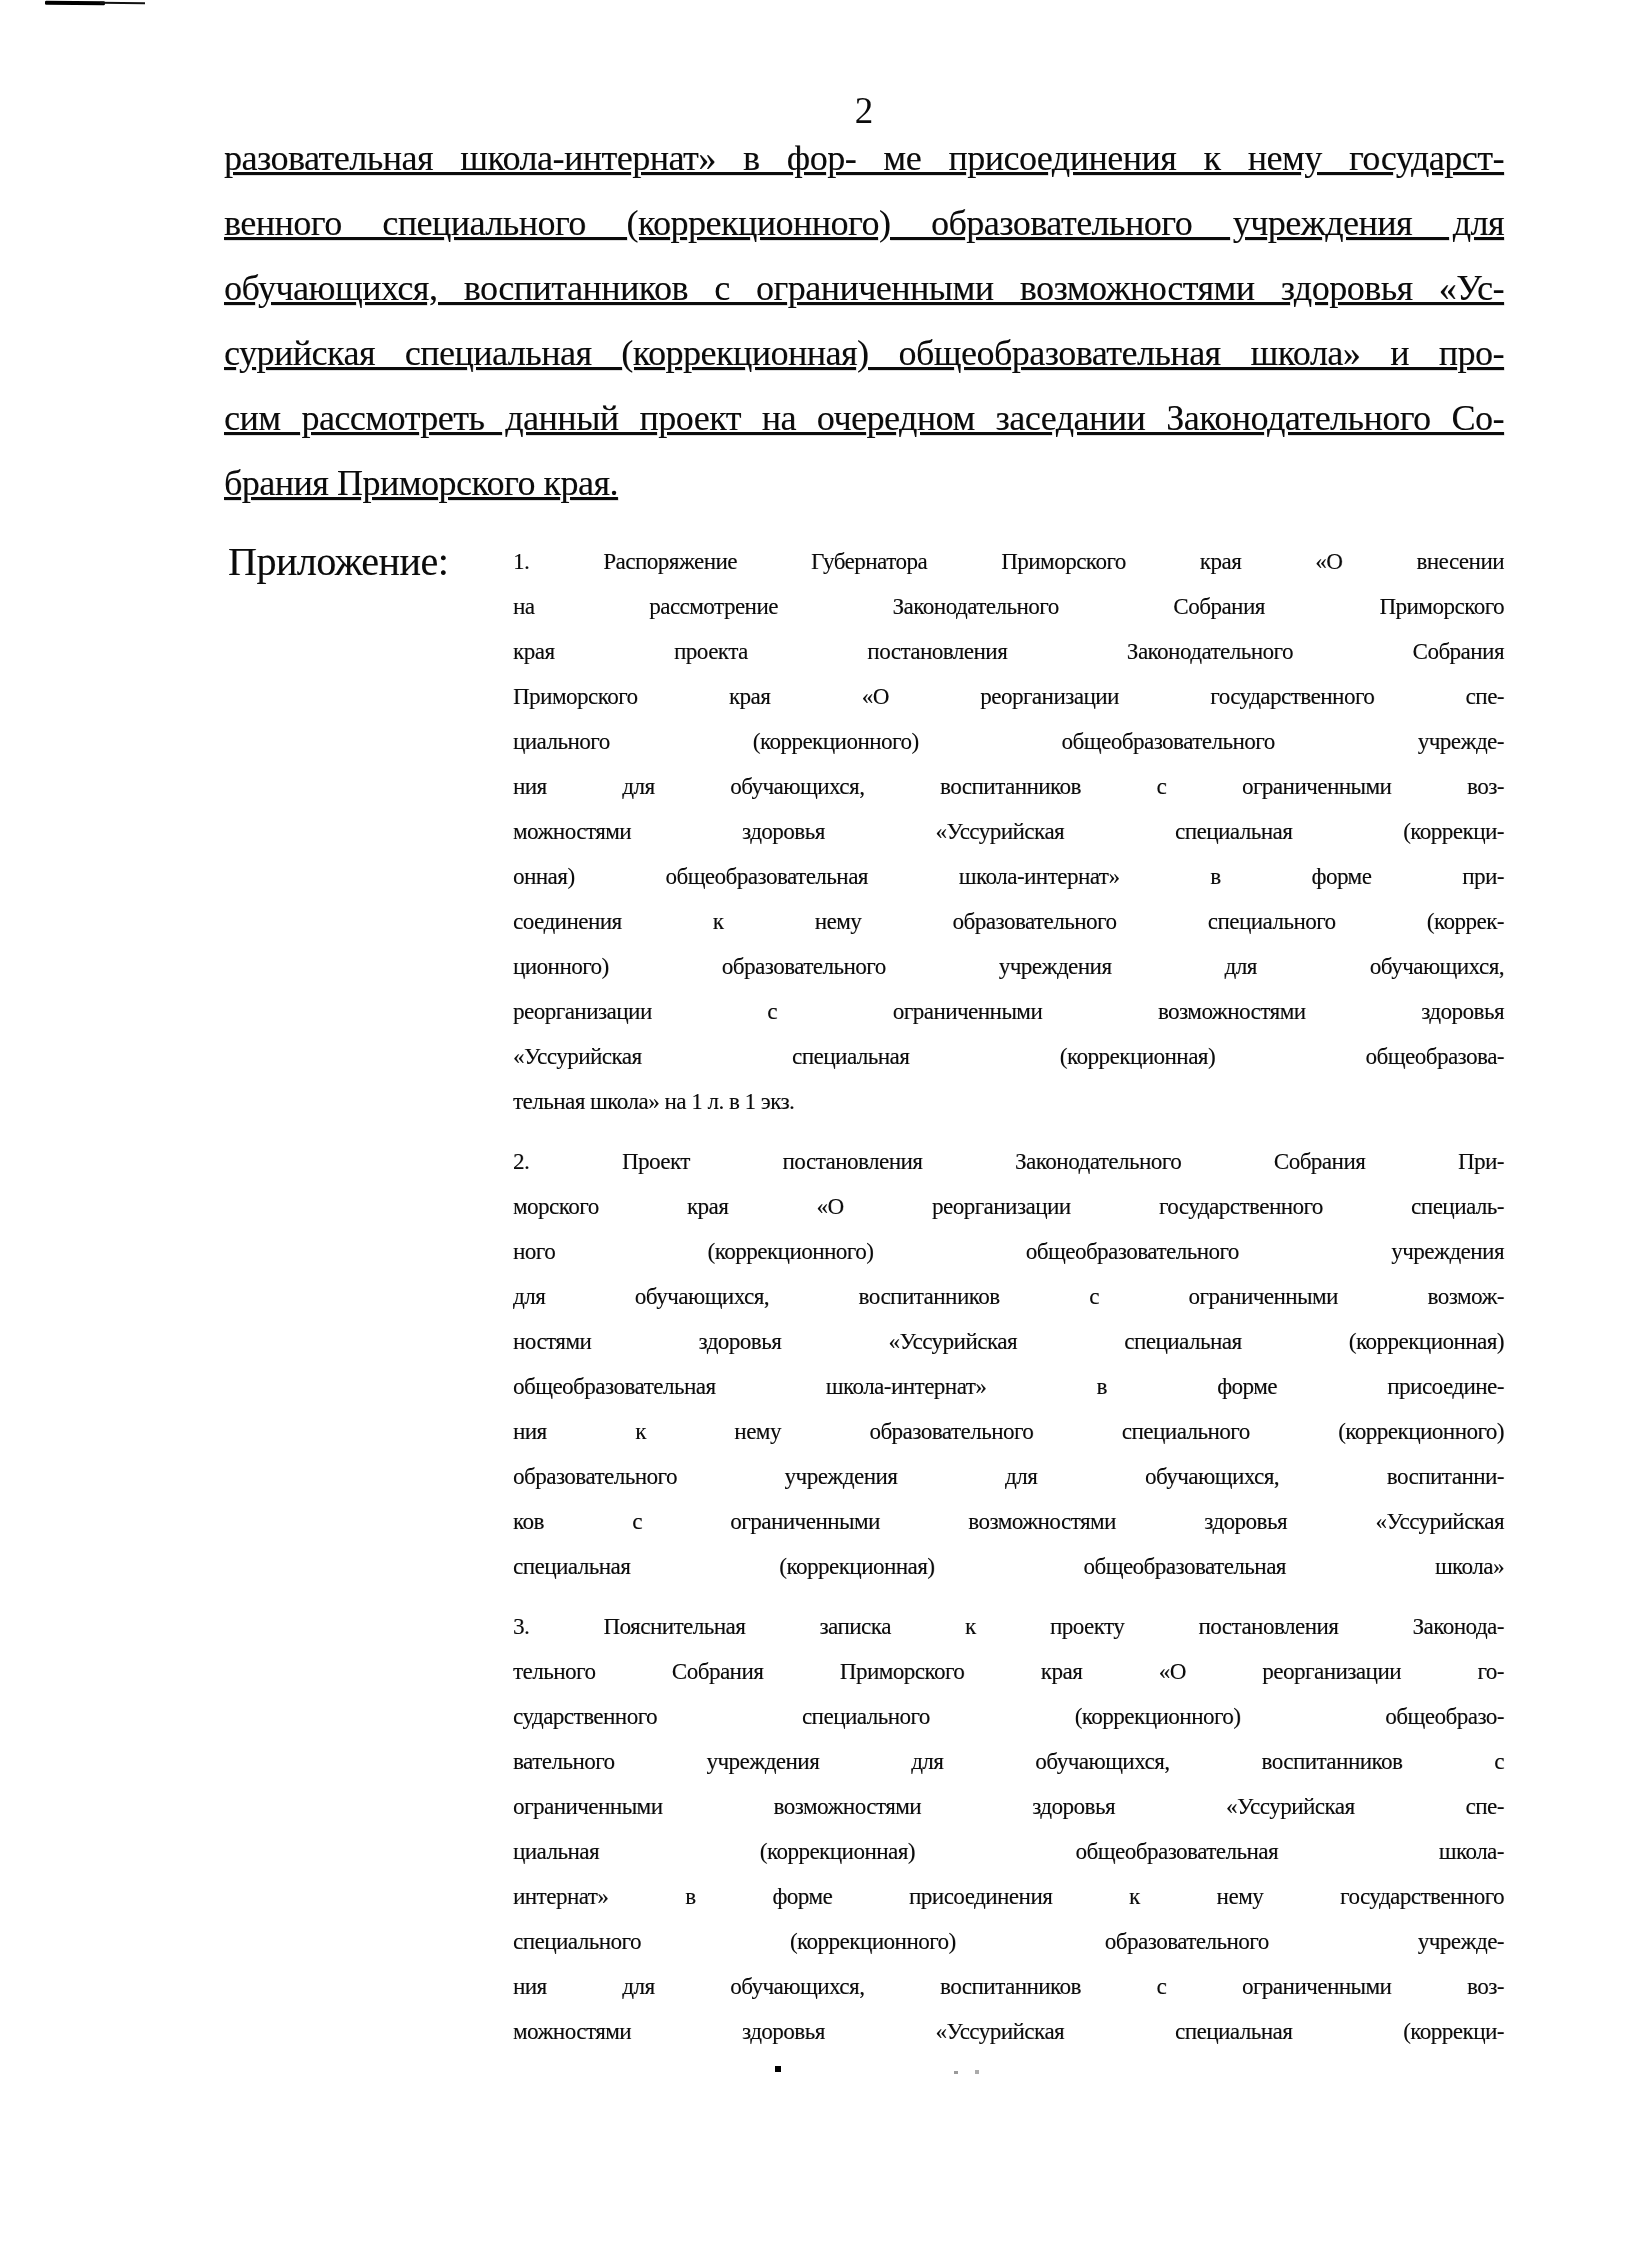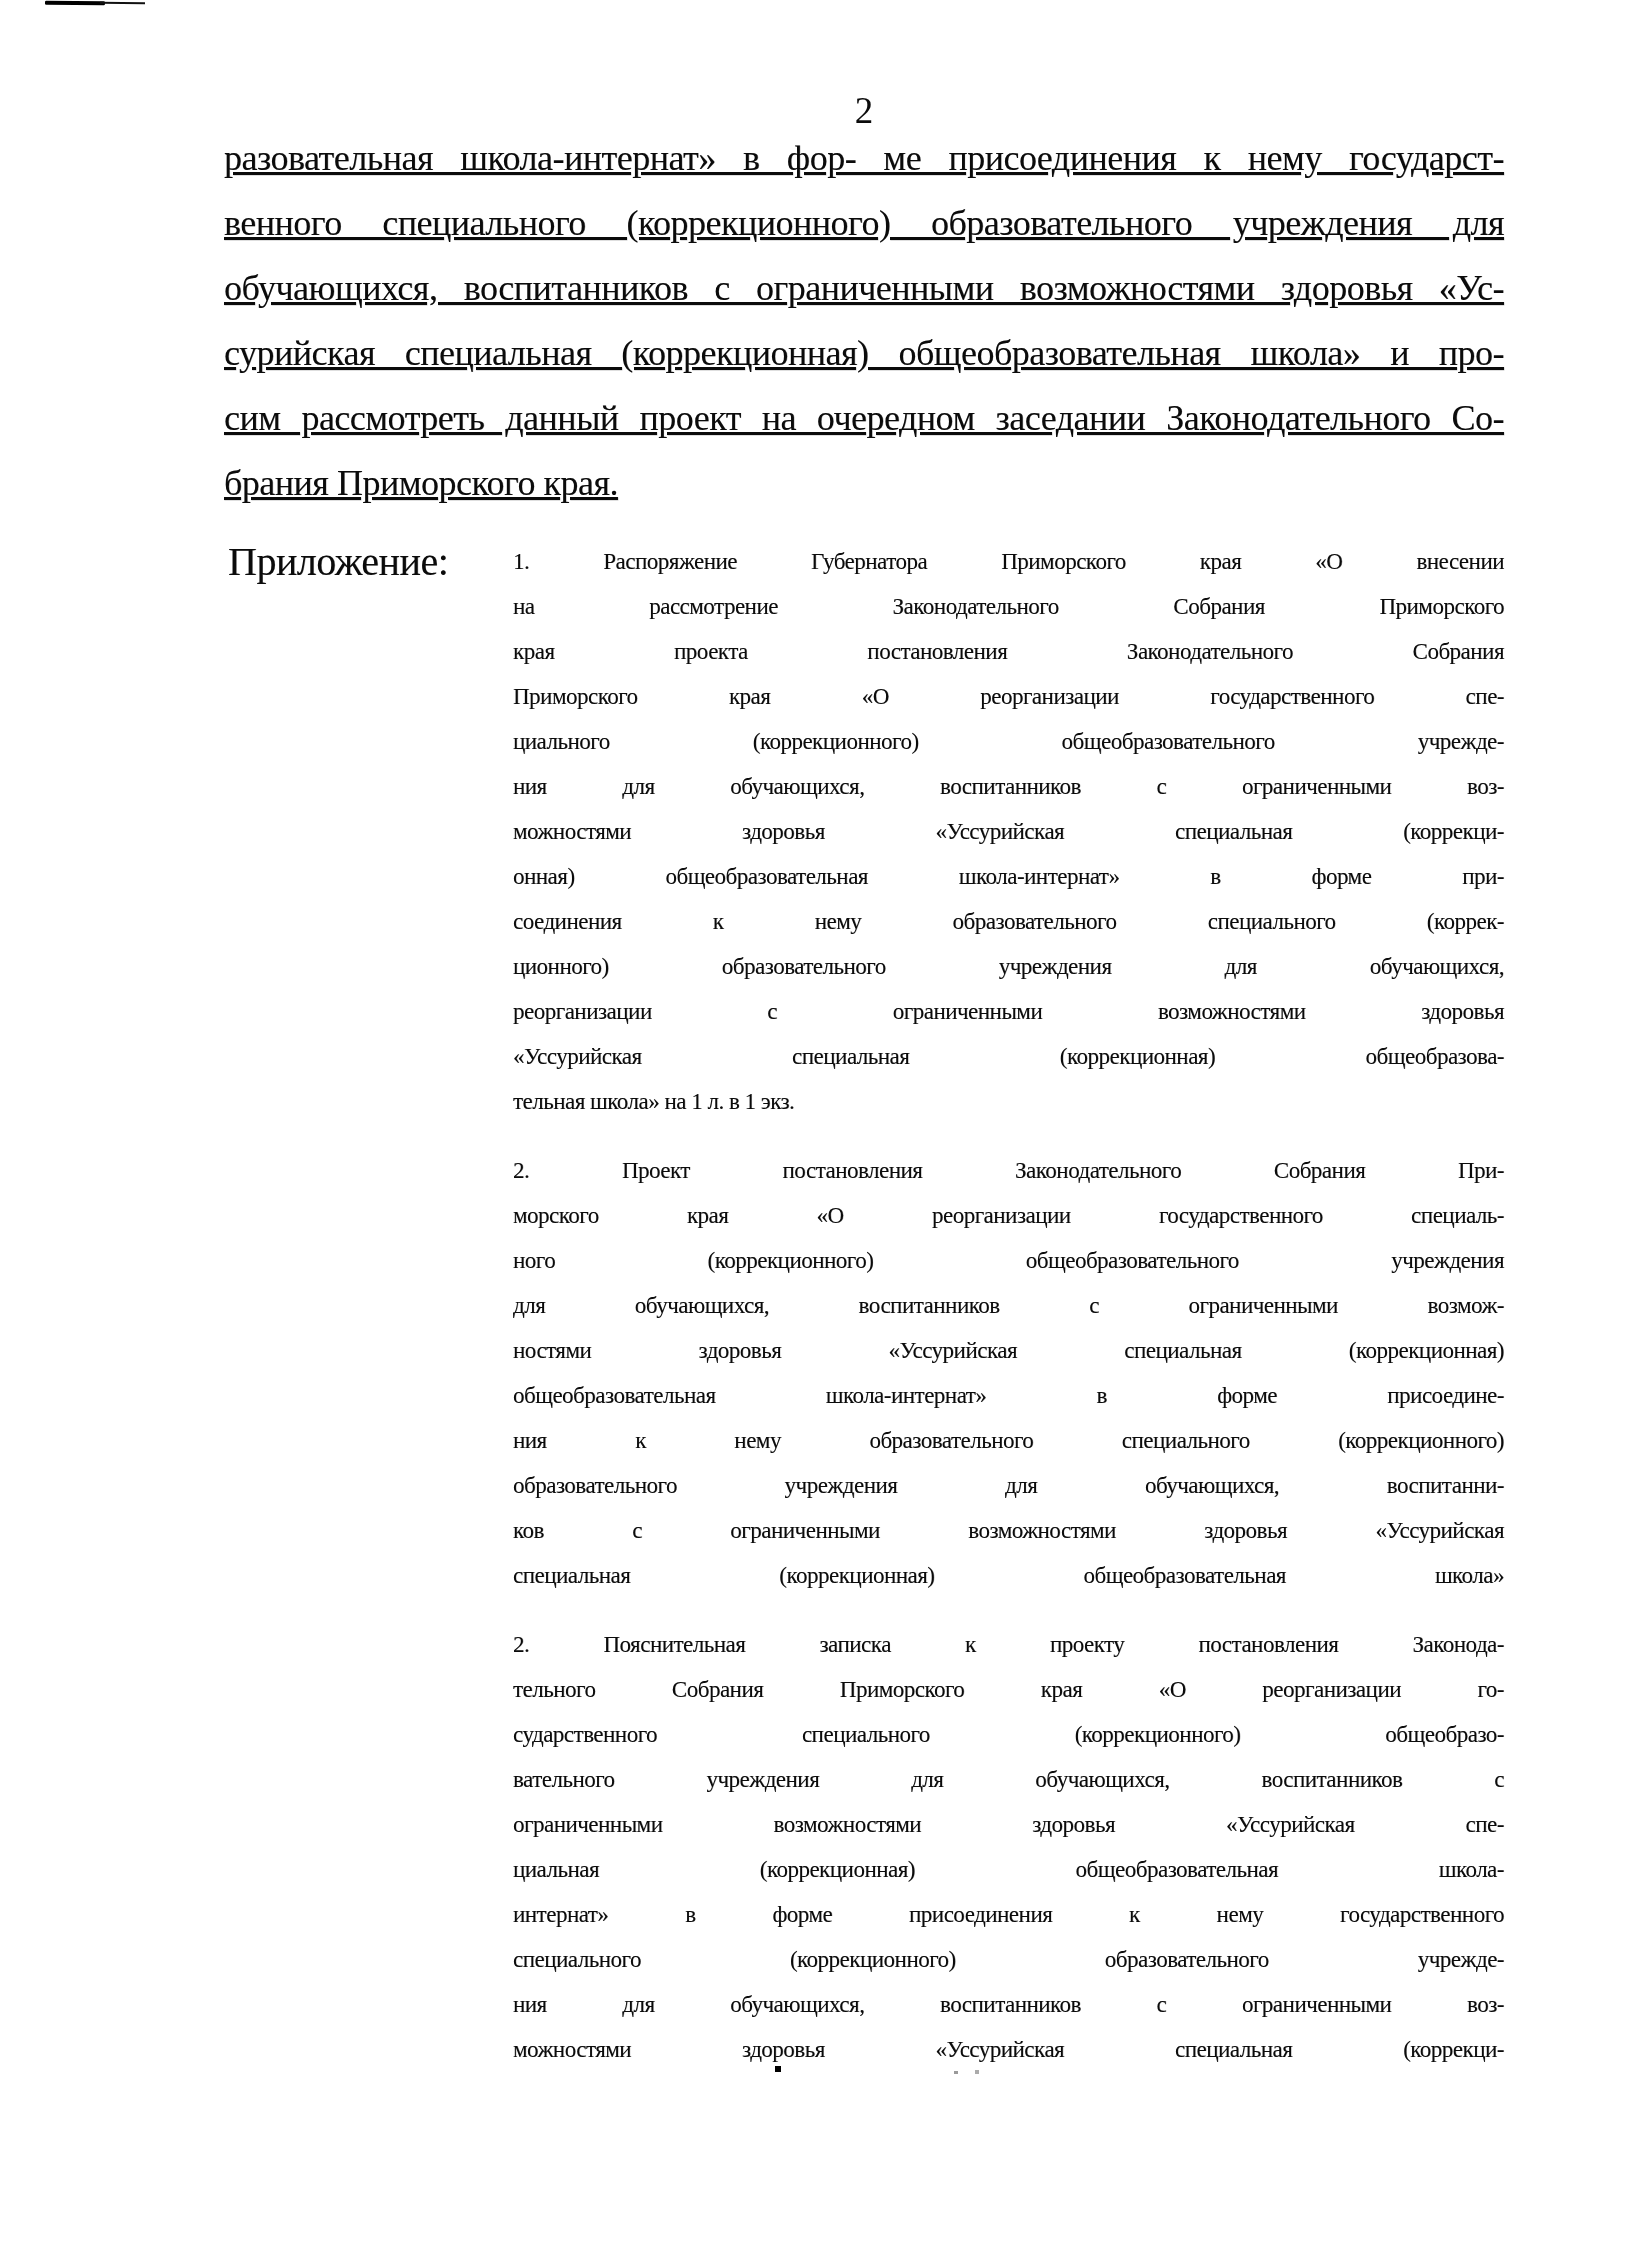--- a/index.html
+++ b/index.html
@@ -63,21 +63,21 @@
   .attachment-list {
     position: absolute;
     left: 513px; top: 539px;
     width: 991px;
     font-size: 23px;
     line-height: 45px;
     letter-spacing: -0.5px;
     text-shadow: 0.4px 0.4px 0.4px rgba(0,0,0,0.32);
   }
   .attachment-item + .attachment-item {
-    margin-top: 24px;
+    margin-top: 15px;
   }
   .line {
     text-align: justify;
     text-align-last: justify;
     white-space: normal;
   }
   .line.final {
     text-align-last: left;
   }
   
@@ -143,21 +143,21 @@
         <div class="line">ного (коррекционного) общеобразовательного учреждения</div>
         <div class="line">для обучающихся, воспитанников с ограниченными возмож-</div>
         <div class="line">ностями здоровья «Уссурийская специальная (коррекционная)</div>
         <div class="line">общеобразовательная школа-интернат» в форме присоедине-</div>
         <div class="line">ния к нему образовательного специального (коррекционного)</div>
         <div class="line">образовательного учреждения для обучающихся, воспитанни-</div>
         <div class="line">ков с ограниченными возможностями здоровья «Уссурийская</div>
         <div class="line">специальная (коррекционная) общеобразовательная школа»</div>
       </div>
     <div class="attachment-item">
-        <div class="line">2. Пояснительная записка к проекту постановления Законода-</div>
+        <div class="line">3. Пояснительная записка к проекту постановления Законода-</div>
         <div class="line">тельного Собрания Приморского края «О реорганизации го-</div>
         <div class="line">сударственного специального (коррекционного) общеобразо-</div>
         <div class="line">вательного учреждения для обучающихся, воспитанников с</div>
         <div class="line">ограниченными возможностями здоровья «Уссурийская спе-</div>
         <div class="line">циальная (коррекционная) общеобразовательная школа-</div>
         <div class="line">интернат» в форме присоединения к нему государственного</div>
         <div class="line">специального (коррекционного) образовательного учрежде-</div>
         <div class="line">ния для обучающихся, воспитанников с ограниченными воз-</div>
         <div class="line">можностями здоровья «Уссурийская специальная (коррекци-</div>
       </div>

